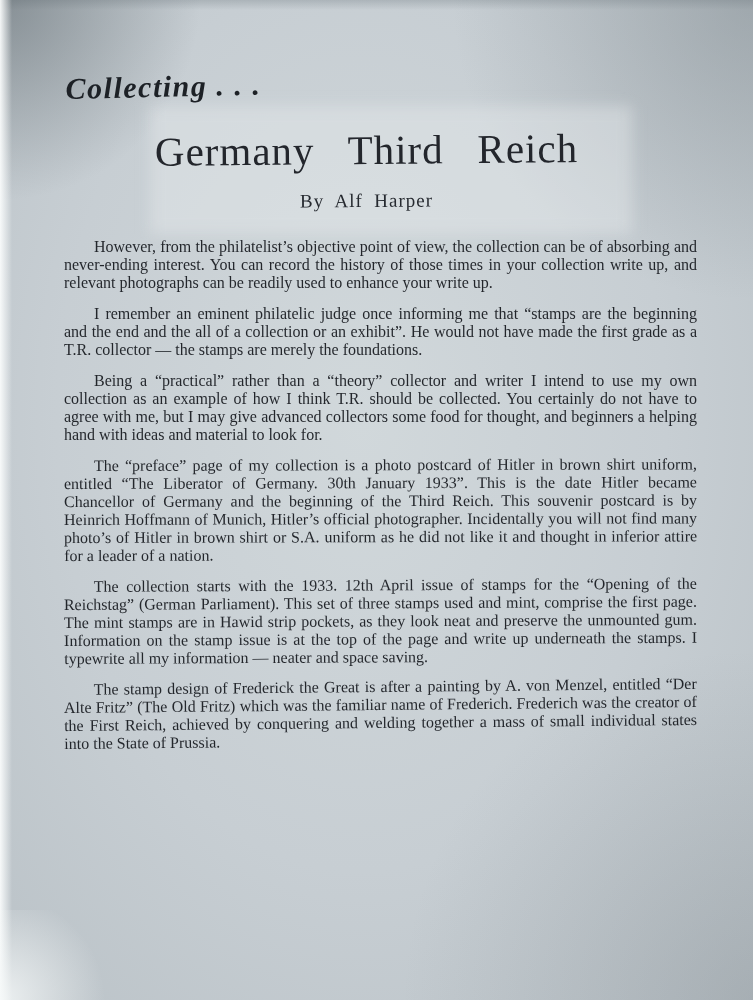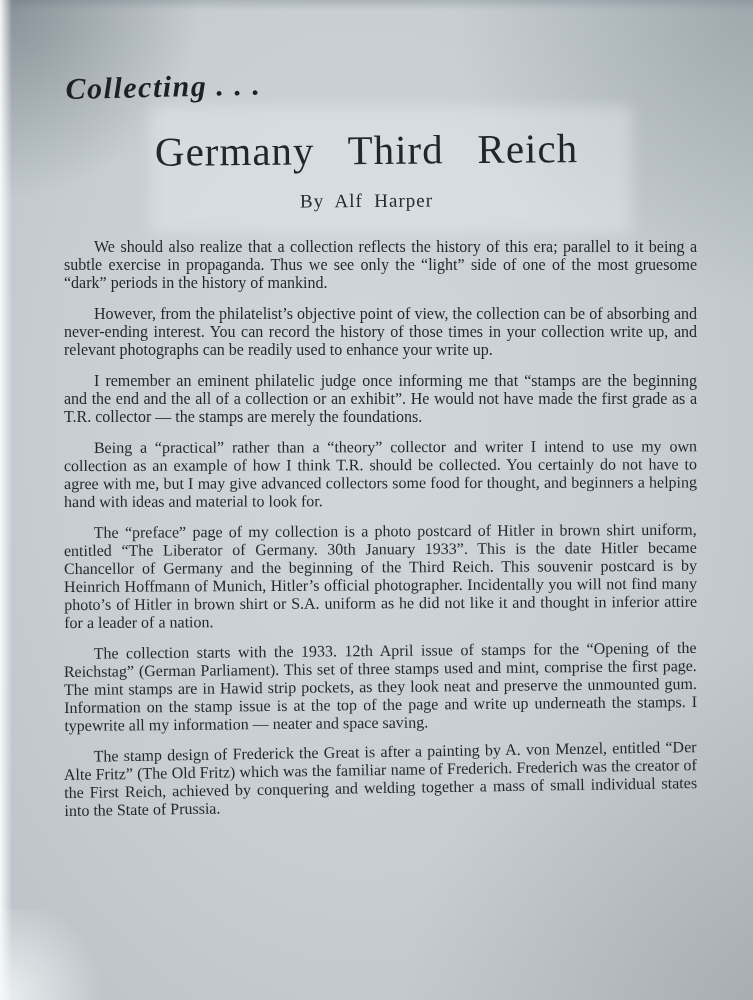--- a/index.html
+++ b/index.html
@@ -82,21 +82,20 @@
 <div class="page">
   <div class="title-ghost-box"></div>
 
   <div class="kicker">Collecting . . .</div>
 
   <h1 class="title" style="font-weight:normal;margin:0;">Germany Third Reich</h1>
 
   <div class="byline">By Alf Harper</div>
 
   <div class="body-text">
-    <p>We should also realize that a collection reflects the history of this era; parallel to it being a subtle exercise in propaganda. Thus we see only the “light” side of one of the most gruesome “dark” periods in the history of mankind.</p>
     <p>However, from the philatelist’s objective point of view, the collection can be of absorbing and never-ending interest. You can record the history of those times in your collection write up, and relevant photographs can be readily used to enhance your write up.</p>
     <p>I remember an eminent philatelic judge once informing me that “stamps are the beginning and the end and the all of a collection or an exhibit”. He would not have made the first grade as a T.R. collector — the stamps are merely the foundations.</p>
     <p>Being a “practical” rather than a “theory” collector and writer I intend to use my own collection as an example of how I think T.R. should be collected. You certainly do not have to agree with me, but I may give advanced collectors some food for thought, and beginners a helping hand with ideas and material to look for.</p>
     <p>The “preface” page of my collection is a photo postcard of Hitler in brown shirt uniform, entitled “The Liberator of Germany. 30th January 1933”. This is the date Hitler became Chancellor of Germany and the beginning of the Third Reich. This souvenir postcard is by Heinrich Hoffmann of Munich, Hitler’s official photographer. Incidentally you will not find many photo’s of Hitler in brown shirt or S.A. uniform as he did not like it and thought in inferior attire for a leader of a nation.</p>
     <p>The collection starts with the 1933. 12th April issue of stamps for the “Opening of the Reichstag” (German Parliament). This set of three stamps used and mint, comprise the first page. The mint stamps are in Hawid strip pockets, as they look neat and preserve the unmounted gum. Information on the stamp issue is at the top of the page and write up underneath the stamps. I typewrite all my information — neater and space saving.</p>
     <p>The stamp design of Frederick the Great is after a painting by A. von Menzel, entitled “Der Alte Fritz” (The Old Fritz) which was the familiar name of Frederich. Frederich was the creator of the First Reich, achieved by conquering and welding together a mass of small individual states into the State of Prussia.</p>
   </div>
 
   <div class="edge-left"></div>
   <div class="corner-bottom-left"></div>

